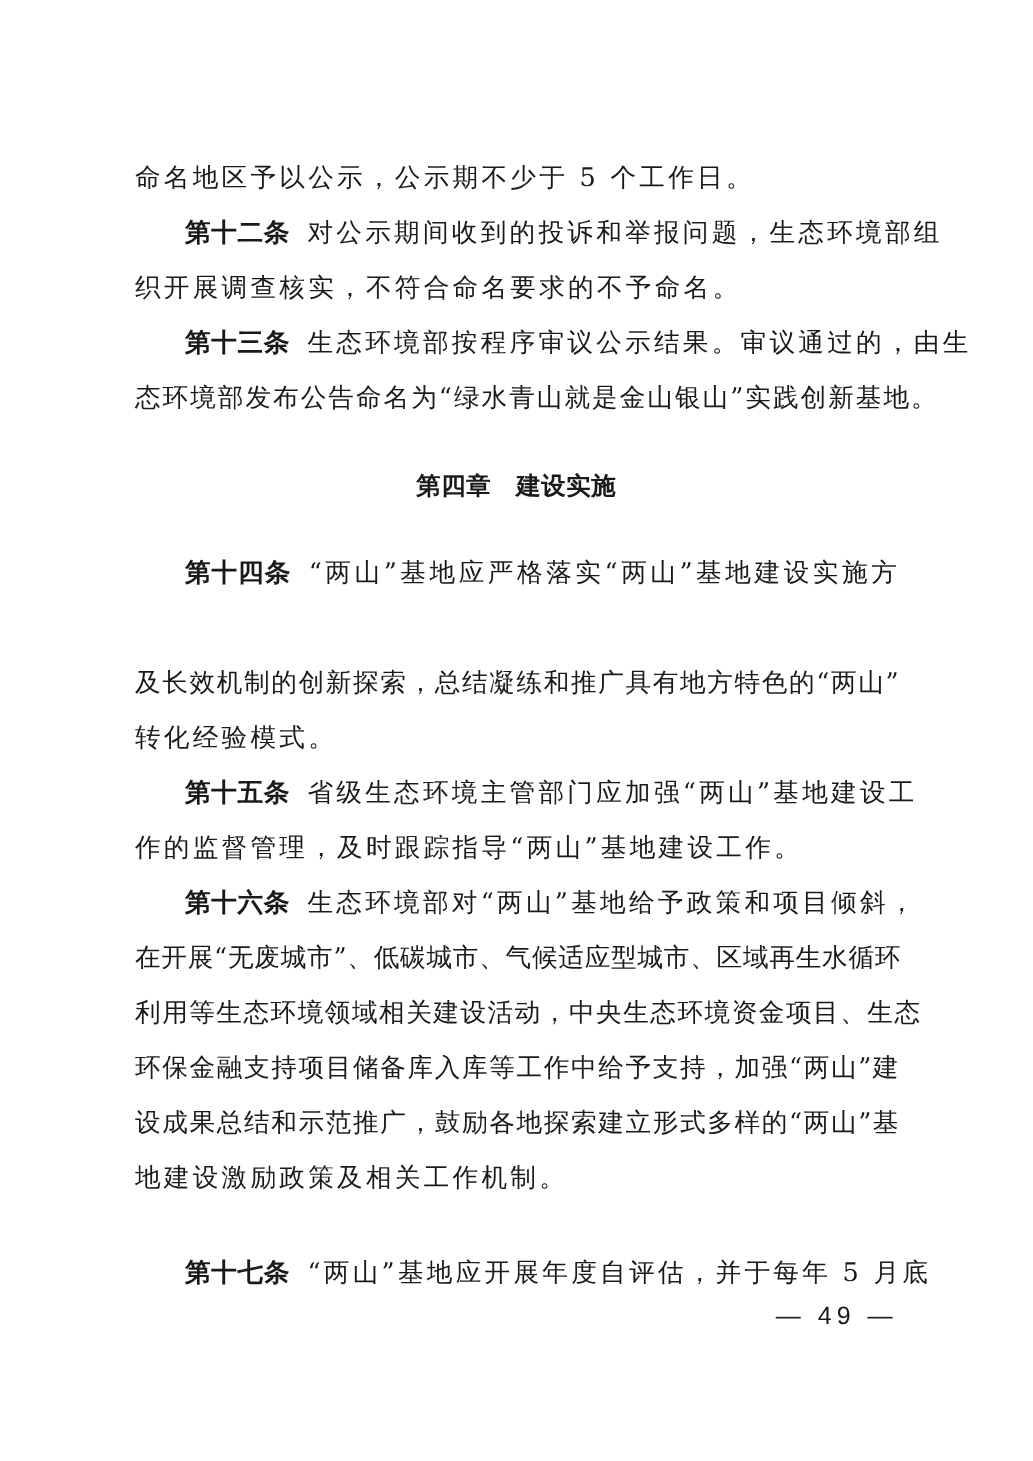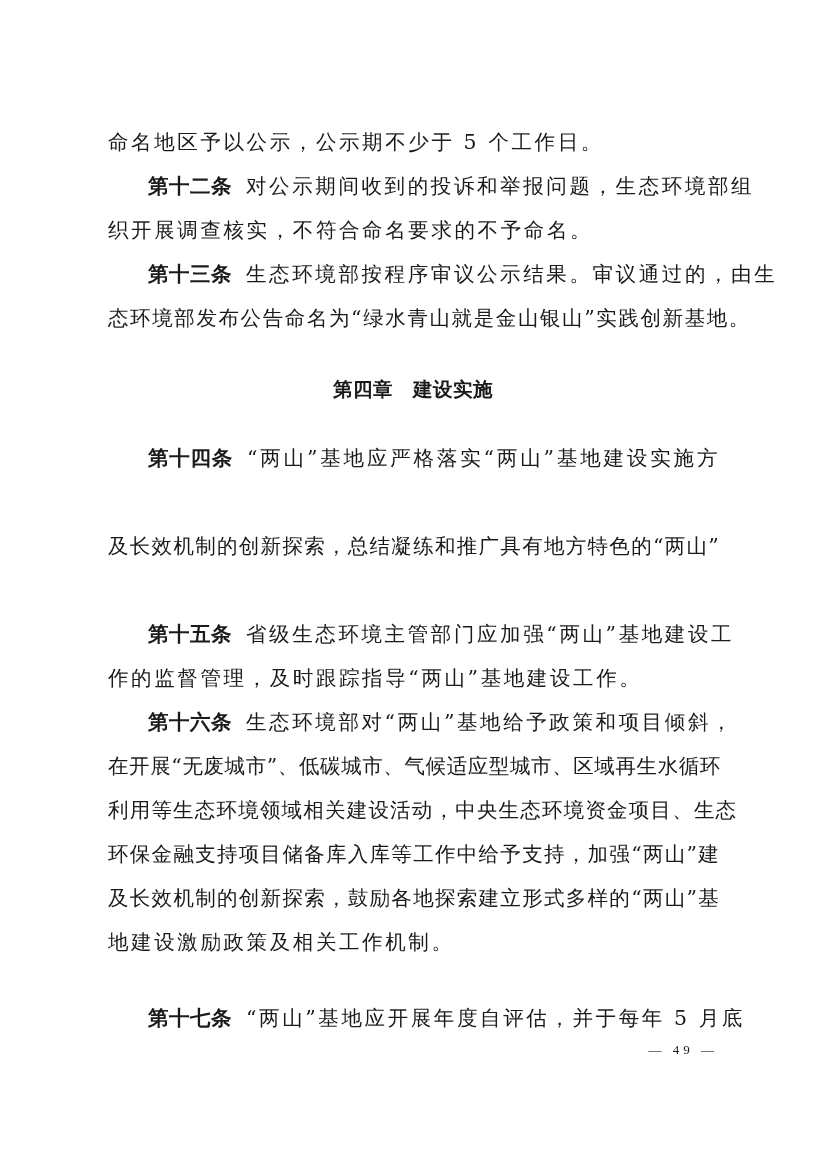--- a/index.html
+++ b/index.html
@@ -9,22 +9,22 @@
   .line { position: absolute; left: 108px; width: 612px; font-size: 20.5px;
           line-height: 28px; white-space: nowrap; letter-spacing: 2.6px; }
   .indent { left: 148px; width: 572px; }
   .just { text-align-last: justify; text-align: justify; }
   .art { font-family: "DejaVu Sans", "Liberation Sans", sans-serif; font-weight: bold;
          letter-spacing: 0.5px; margin-right: 14px; }
   .chapter { position: absolute; left: 0; width: 826px; text-align: center;
              font-family: Liberation Sans, sans-serif; font-weight: bold;
              font-size: 19.5px; line-height: 28px; letter-spacing: 0.5px; }
   .chapter .gap { display: inline-block; width: 20px; }
-  .pagenum { position: absolute; right: 108px; top: 1042px; font-size: 13px;
-             font-family: Liberation Serif, serif; letter-spacing: 4px; }
+  .pagenum { position: absolute; right: 108px; top: 1042px; font-size: 20px;
+             font-family: Liberation Sans, sans-serif; letter-spacing: 4px; }
 </style>
 </head>
 <body>
 
 <div class="page">
 
   <div class="line" style="top:128px">命名地区予以公示，公示期不少于 5 个工作日。</div>
 
   <div class="line indent just" style="top:172px"><span class="art">第十二条</span><span>对公示期间收到的投诉和举报问题，生态环境部组</span></div>
 
@@ -32,31 +32,32 @@
 
   <div class="line indent just" style="top:260px"><span class="art">第十三条</span><span>生态环境部按程序审议公示结果。审议通过的，由生</span></div>
 
   <div class="line" style="top:304px; letter-spacing:1.6px">态环境部发布公告命名为“绿水青山就是金山银山”实践创新基地。</div>
 
   <div class="chapter" style="top:375px"><span>第四章</span><span class="gap"></span><span>建设实施</span></div>
 
   <div class="line indent just" style="top:444px"><span class="art">第十四条</span><span>“两山”基地应严格落实“两山”基地建设实施方</span></div>
 
   <div class="line just" style="top:532px; letter-spacing:1.2px">及长效机制的创新探索，总结凝练和推广具有地方特色的“两山”</div>
+  <div class="line" style="top:576px">转化经验模式。</div>
 
   <div class="line indent just" style="top:620px"><span class="art">第十五条</span><span>省级生态环境主管部门应加强“两山”基地建设工</span></div>
 
   <div class="line" style="top:664px">作的监督管理，及时跟踪指导“两山”基地建设工作。</div>
 
   <div class="line indent just" style="top:708px"><span class="art">第十六条</span><span>生态环境部对“两山”基地给予政策和项目倾斜，</span></div>
 
   <div class="line just" style="top:752px; letter-spacing:0.6px">在开展“无废城市”、低碳城市、气候适应型城市、区域再生水循环</div>
   <div class="line just" style="top:796px; letter-spacing:1.2px">利用等生态环境领域相关建设活动，中央生态环境资金项目、生态</div>
   <div class="line just" style="top:840px; letter-spacing:1.2px">环保金融支持项目储备库入库等工作中给予支持，加强“两山”建</div>
-  <div class="line just" style="top:884px; letter-spacing:1.2px">及长效机制的创新探索，鼓励各地探索建立形式多样的“两山”基</div>
+  <div class="line just" style="top:884px; letter-spacing:1.2px">设成果总结和示范推广，鼓励各地探索建立形式多样的“两山”基</div>
 
   <div class="line" style="top:928px">地建设激励政策及相关工作机制。</div>
 
 
   <div class="line indent just" style="top:1004px"><span class="art">第十七条</span><span>“两山”基地应开展年度自评估，并于每年 5 月底</span></div>
 
   <div class="pagenum">— 49 —</div>
 </div>
 
 </body></html>

